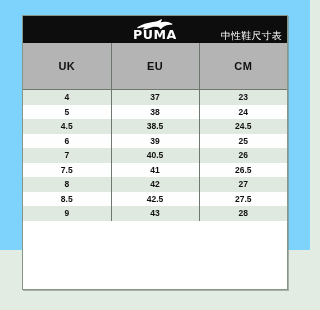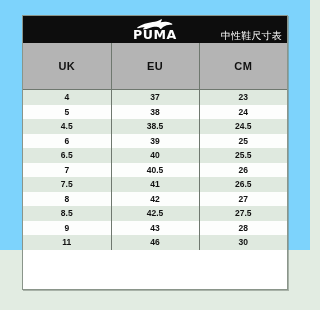--- a/index.html
+++ b/index.html
@@ -158,25 +158,20 @@
             <td>4.5</td>
             <td>38.5</td>
             <td>24.5</td>
           </tr>
           <tr>
             <td>6</td>
             <td>39</td>
             <td>25</td>
           </tr>
           <tr>
-            <td>6.5</td>
-            <td>40</td>
-            <td>25.5</td>
-          </tr>
-          <tr>
             <td>7</td>
             <td>40.5</td>
             <td>26</td>
           </tr>
           <tr>
             <td>7.5</td>
             <td>41</td>
             <td>26.5</td>
           </tr>
           <tr>
@@ -187,22 +182,17 @@
           <tr>
             <td>8.5</td>
             <td>42.5</td>
             <td>27.5</td>
           </tr>
           <tr>
             <td>9</td>
             <td>43</td>
             <td>28</td>
           </tr>
-          <tr>
-            <td>11</td>
-            <td>46</td>
-            <td>30</td>
-          </tr>
         </tbody>
     </table>
 
   </div>
 </div>
 
 </body></html>

